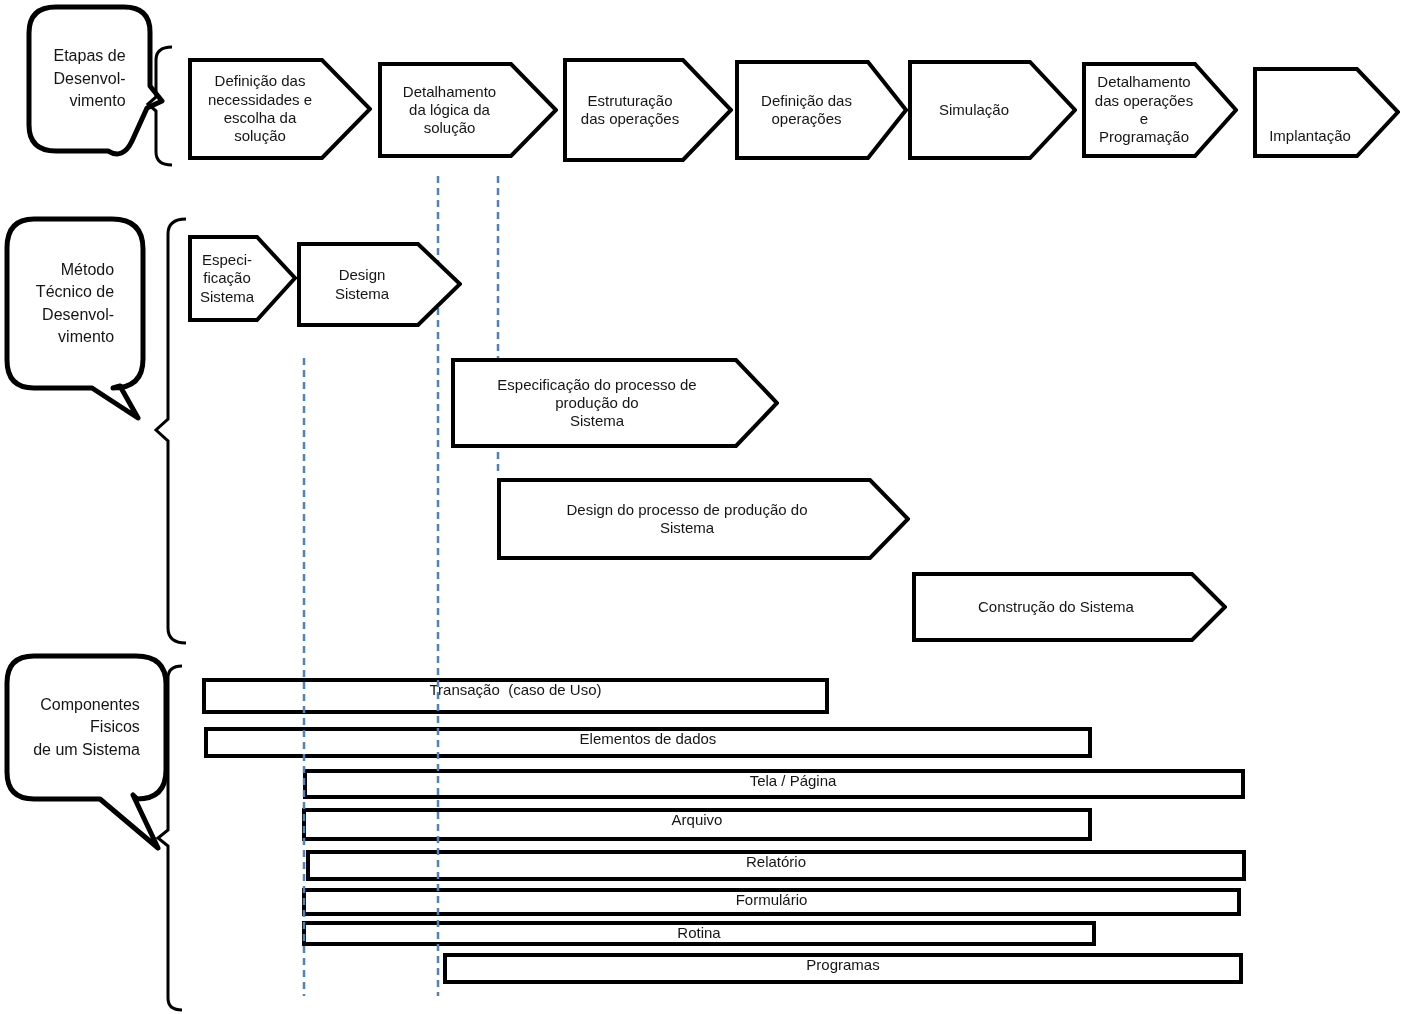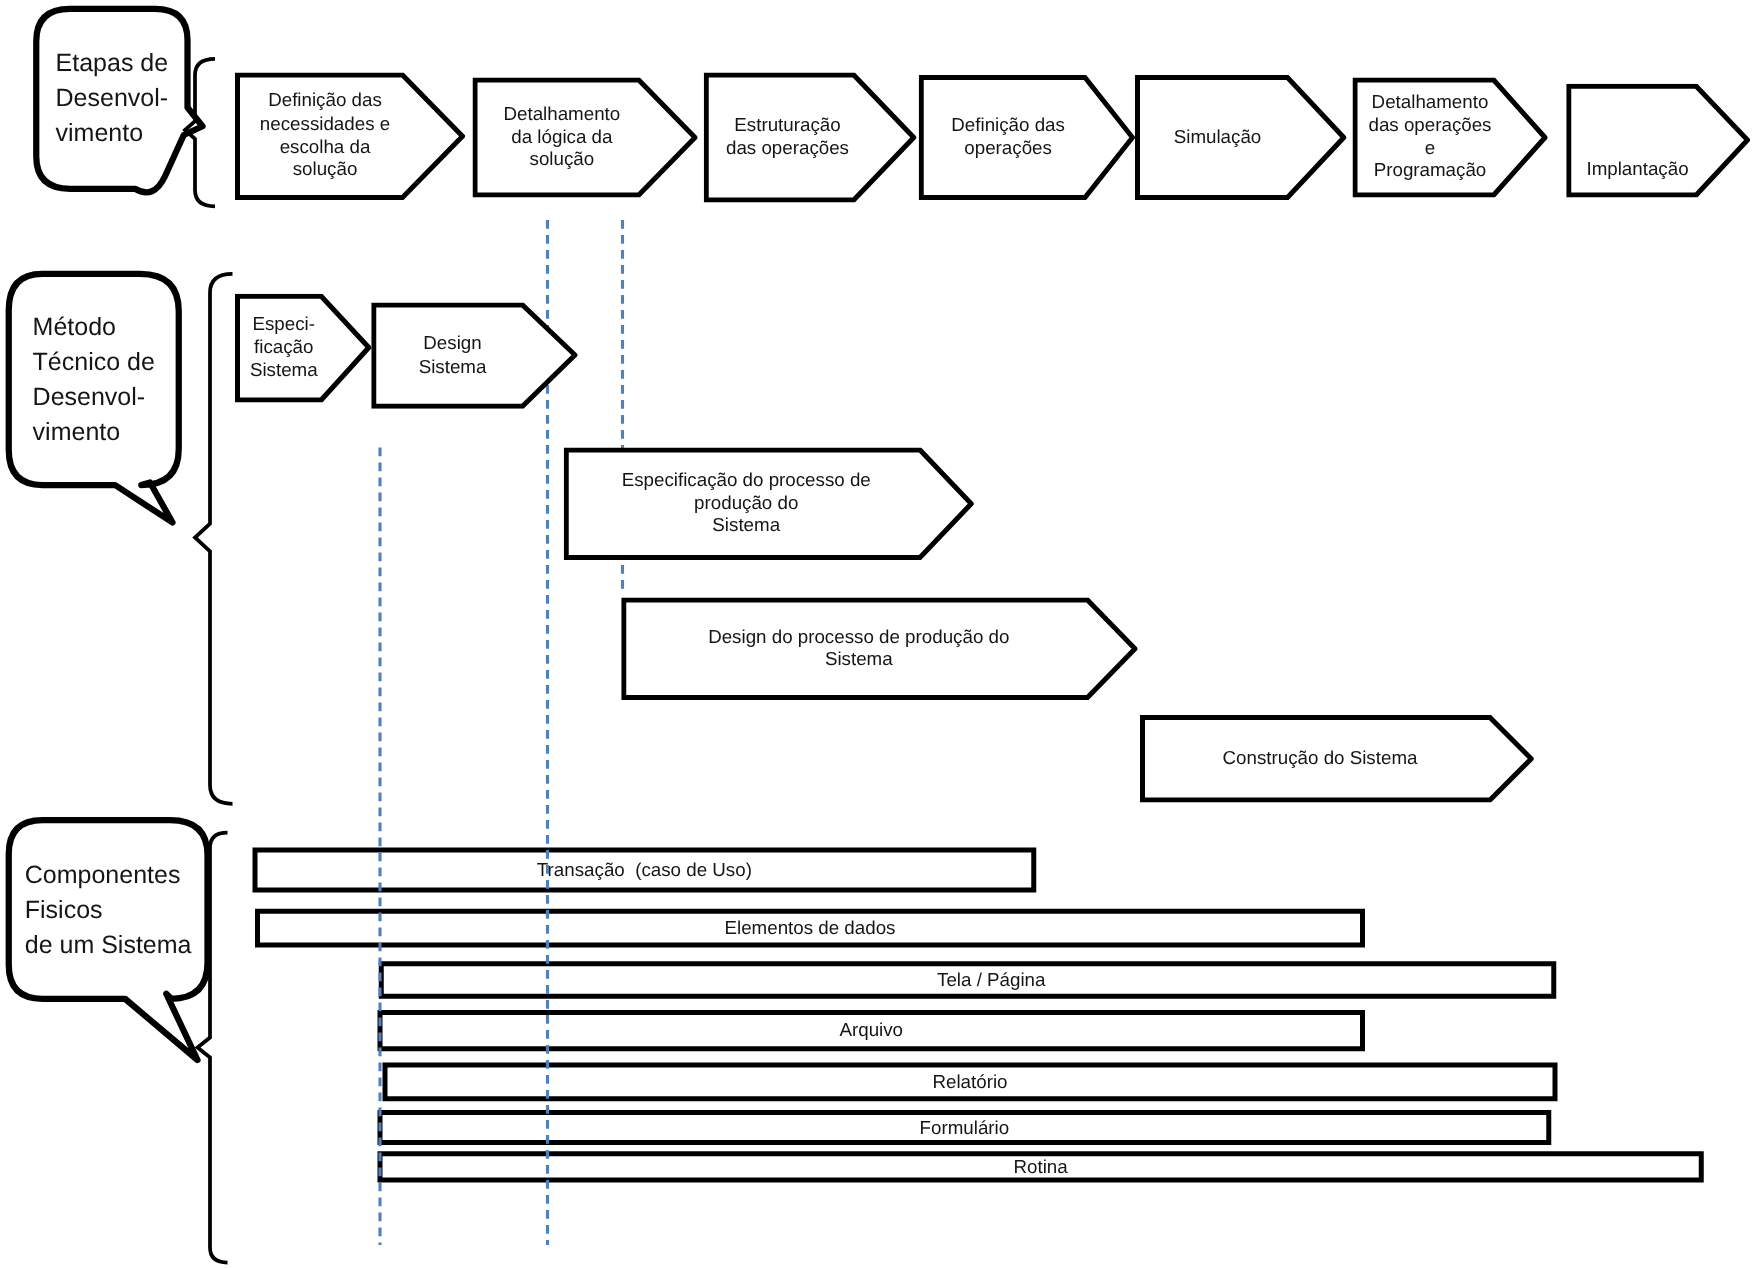--- a/index.html
+++ b/index.html
@@ -12,26 +12,26 @@
   .z1{z-index:1}.z2{z-index:2}
   .arrow{position:absolute;z-index:3;}
   .arrow svg{position:absolute;left:0;top:0;}
   .arrow .label{
     position:absolute;top:0;bottom:0;left:0;
     display:flex;align-items:center;justify-content:center;
     text-align:center;white-space:pre-line;line-height:1.22;font-size:15px;
   }
   .bar{
     position:absolute;z-index:1;background:#fff;border:4px solid #000;
-    box-sizing:border-box;display:flex;align-items:center;justify-content:center;
+    box-sizing:border-box;display:flex;align-items:flex-start;justify-content:center;
   }
   .bar .label{font-size:15px;white-space:pre;line-height:1;}
   .bubble-label{
     position:absolute;display:flex;align-items:center;justify-content:center;
-    text-align:left;white-space:pre-line;font-size:20px;line-height:1.4;z-index:2;
+    text-align:right;white-space:pre-line;font-size:16px;line-height:1.4;z-index:2;
   }
   svg{display:block;}
 </style>
 </head>
 <body>
 
 <div class="canvas">
 
   <svg class="shape z1" style="left:0;top:0;" width="165" height="185" viewBox="0 0 165 185">
     <path d="M56,7 L124,7 Q150,7 150,32 L150,86 L162,101 L147,108 L132,141 Q123,160 108,151 L56,151 Q29,151 29,125 L29,33 Q29,7 56,7 Z" fill="#ffffff" stroke="#000000" stroke-width="5" stroke-linejoin="round"></path>
@@ -76,22 +76,25 @@
   </div>
   <div class="bar" style="left:302px;top:808px;width:790px;height:33px;">
     <span class="label">Arquivo</span>
   </div>
   <div class="bar" style="left:306px;top:850px;width:940px;height:31px;">
     <span class="label">Relatório</span>
   </div>
   <div class="bar" style="left:302px;top:888px;width:939px;height:28px;">
     <span class="label">Formulário</span>
   </div>
-  <div class="bar" style="left:302px;top:921px;width:1061px;height:25px;">
+  <div class="bar" style="left:302px;top:921px;width:794px;height:25px;">
     <span class="label">Rotina</span>
+  </div>
+  <div class="bar" style="left:443px;top:953px;width:800px;height:31px;">
+    <span class="label">Programas</span>
   </div>
 
   <svg class="shape z2" style="left:0;top:0;pointer-events:none;" width="1404" height="1014" viewBox="0 0 1404 1014">
     <line x1="304" y1="358" x2="304" y2="996" stroke="#4f81bd" stroke-width="2.5" stroke-dasharray="7 5"></line>
     <line x1="438" y1="176" x2="438" y2="996" stroke="#4f81bd" stroke-width="2.5" stroke-dasharray="7 5"></line>
     <line x1="498" y1="176" x2="498" y2="476" stroke="#4f81bd" stroke-width="2.5" stroke-dasharray="7 5"></line>
   </svg>
 
   <div class="arrow" style="left:188px;top:58px;width:184px;height:102px;">
     <svg width="184" height="102" viewBox="0 0 184 102">

